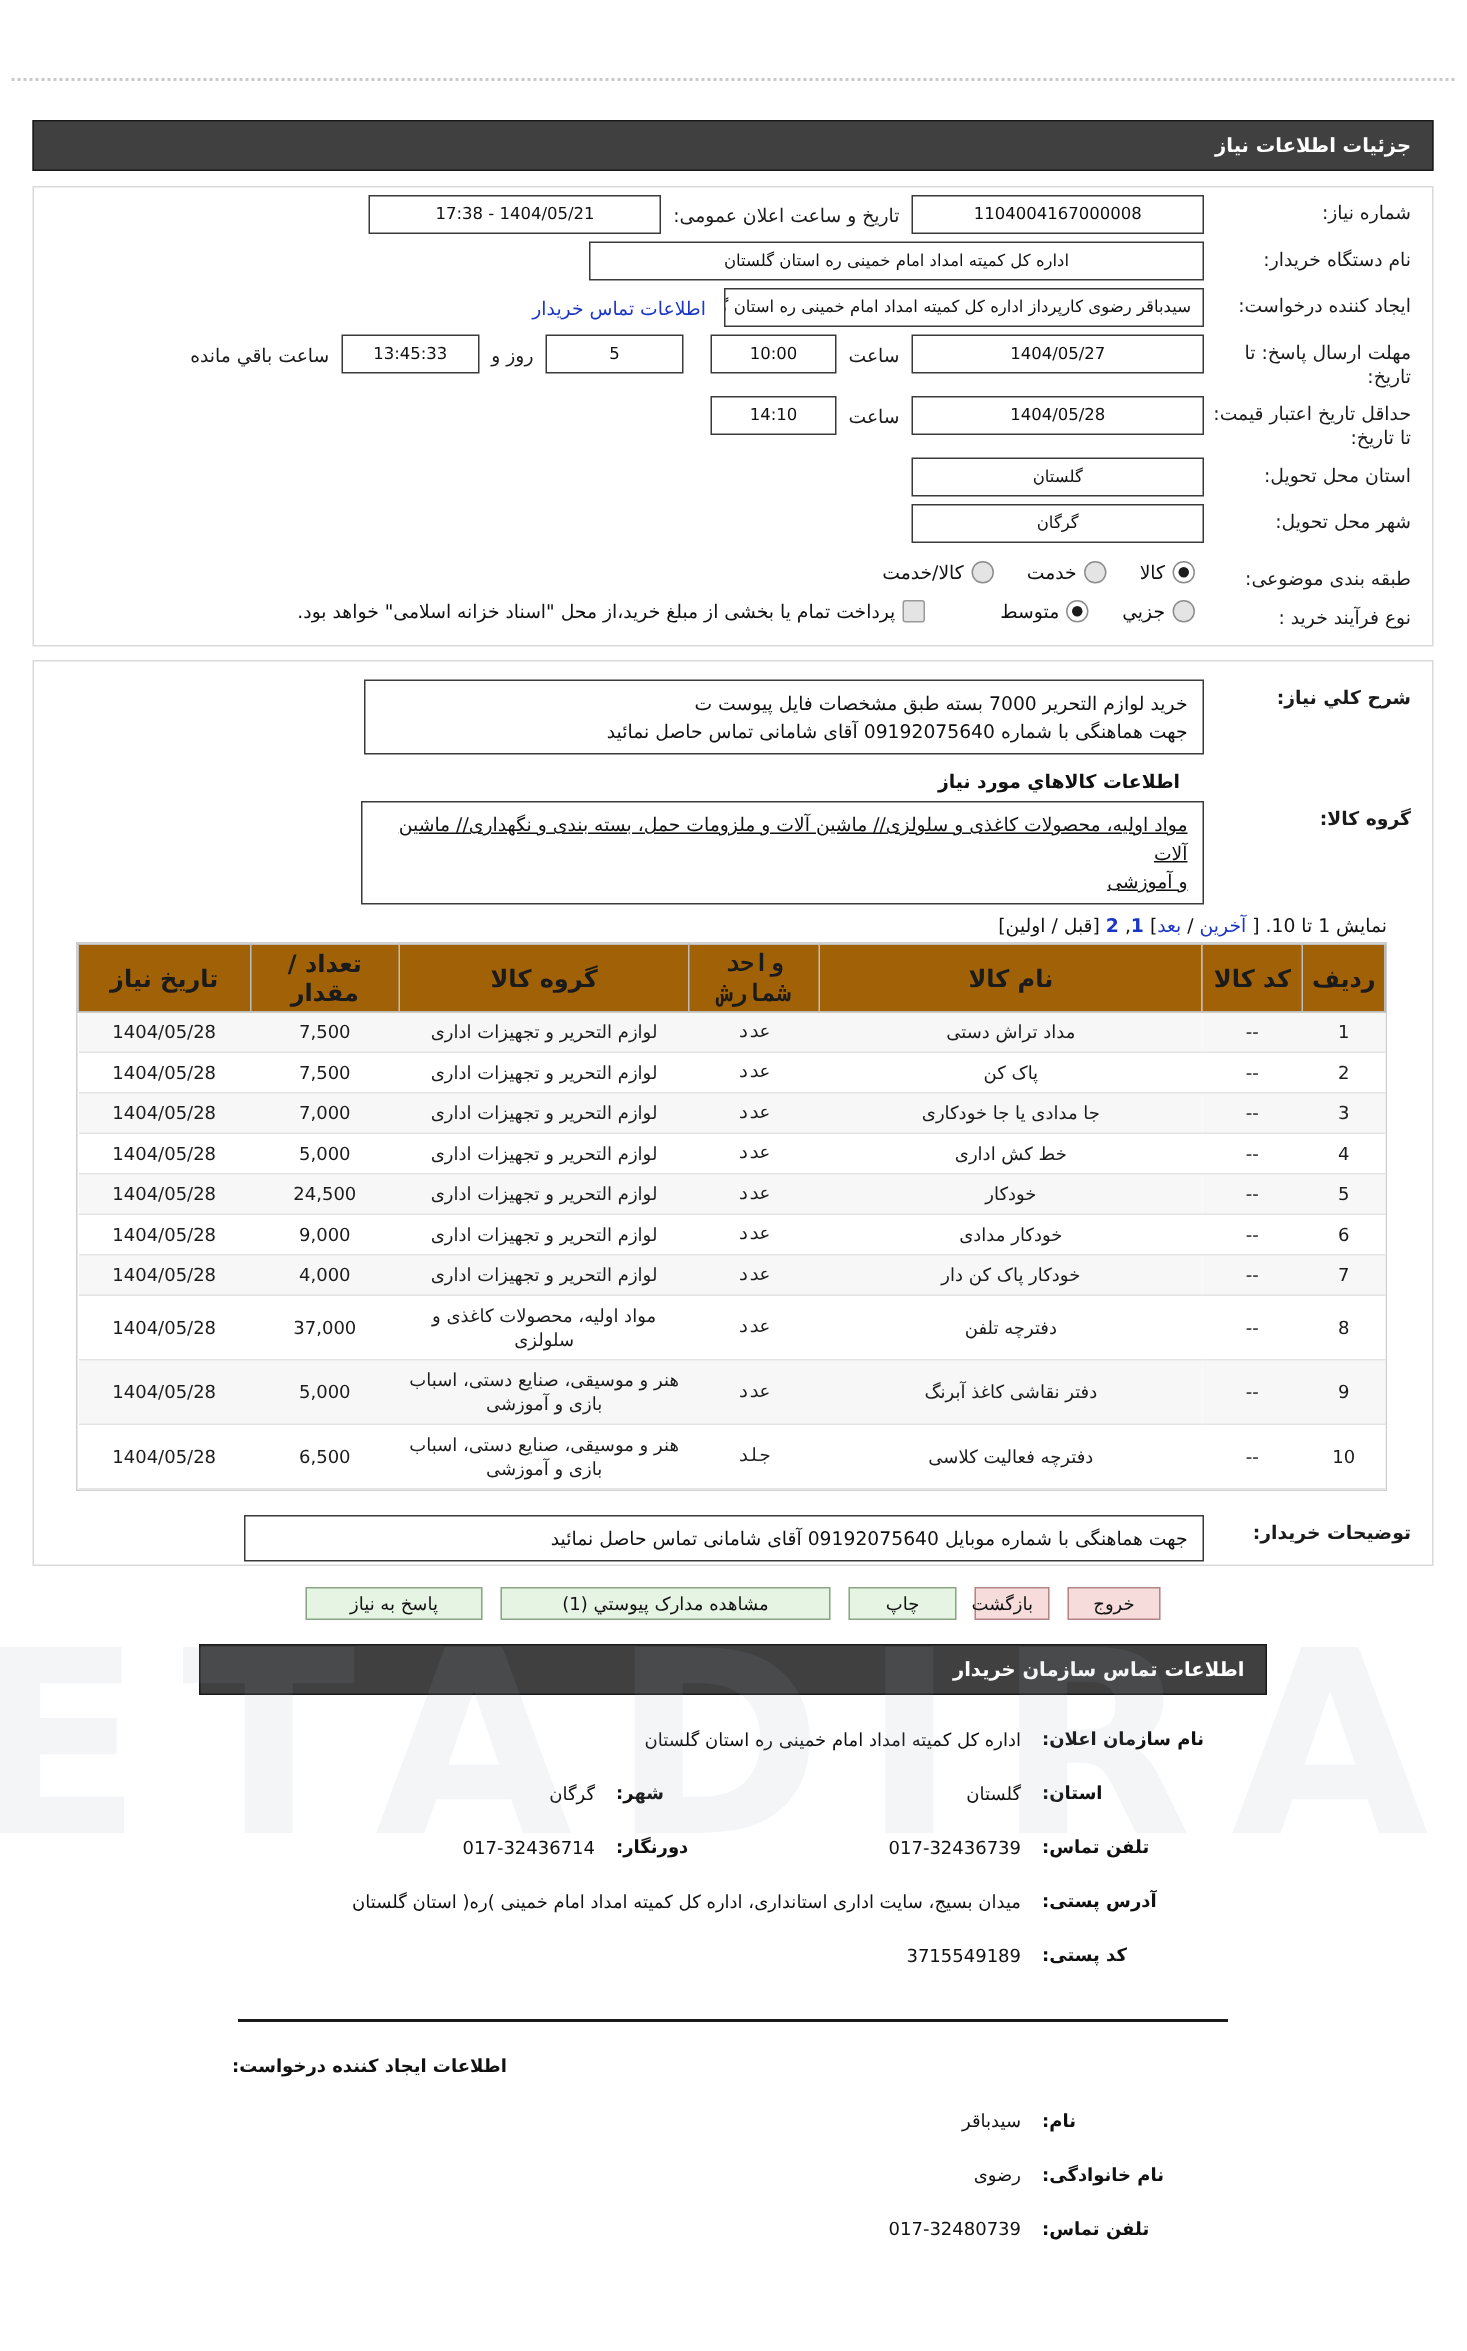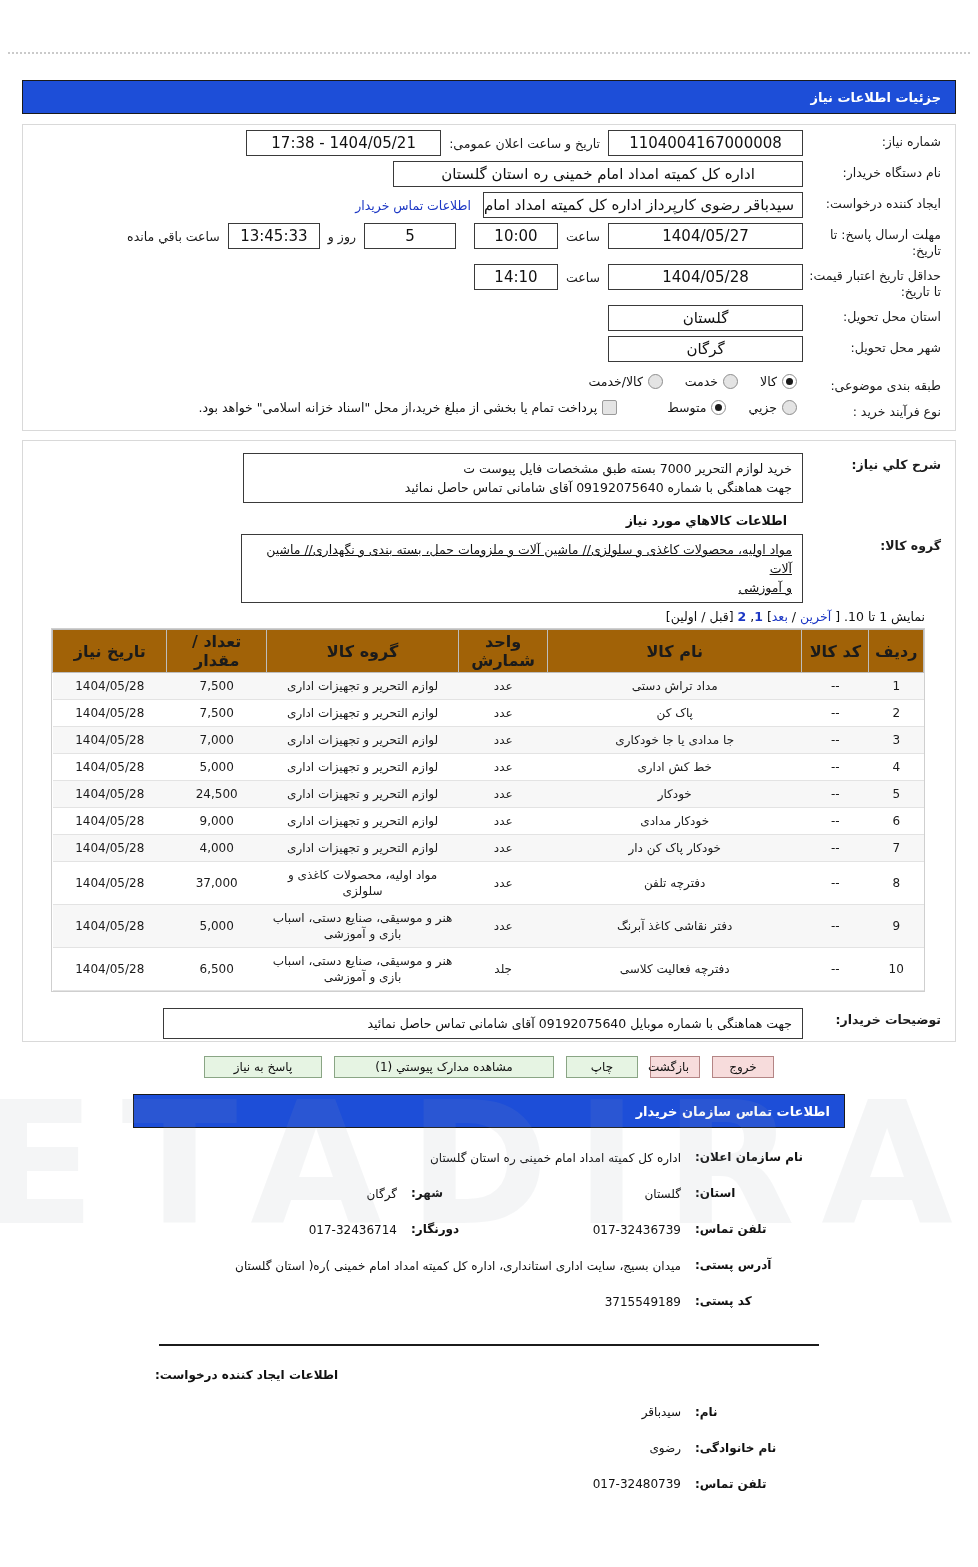--- a/index.html
+++ b/index.html
@@ -12,21 +12,21 @@
     color:#111;
     direction:rtl;
   }
   .page{width:978px;position:relative;overflow:hidden;}
 
   
   .top-rule{height:1px;margin:52px 8px 0 8px;border-top:2px dotted #b9b9b9;opacity:.75;}
 
   
   .section-bar{
-    background:#1d4ed8;
+    background:#404040;
     border:1px solid #1a1a1a;
     color:#ffffff;
     height:34px;
     line-height:34px;
     padding:0 14px;
     font-size:13px;
     font-weight:bold;
     text-align:right;
     box-sizing:border-box;
   }
@@ -62,21 +62,21 @@
   }
   .fvalue{flex:1 1 auto;display:flex;flex-direction:row;align-items:center;justify-content:flex-start;}
 
   
   .box{
     border:1px solid #3a3a3a;
     background:#fff;
     height:26px;
     line-height:24px;
     padding:0 8px;
-    font-size:15px;
+    font-size:11px;
     text-align:center;
     box-sizing:border-box;
     color:#111;
     white-space:nowrap;
     overflow:hidden;
   }
   .box.w-need{width:195px;}
   .box.w-dept{width:410px;}
   .box.w-creator{width:320px;}
   .box.w-date{width:195px;}
@@ -149,21 +149,21 @@
     padding:5px 4px;
     text-align:center;
     color:#1b1b1b;
     line-height:16px;
   }
   table.items tr.odd td{background:#f7f7f7;}
   table.items tr.even td{background:#ffffff;}
   .c-radif{width:46px;}
   .c-code{width:62px;}
   .c-name{width:270px;}
-  .c-unit{width:82px;}
+  .c-unit{width:82px;font-family:Liberation Mono, monospace;}
   .c-group{width:200px;}
   .c-qty{width:96px;}
   .c-date{width:110px;}
 
   
   .btnbar{display:flex;flex-direction:row;justify-content:center;align-items:center;gap:12px;padding:14px 0 16px 0;}
   .btn{
     border:1px solid #6f6f6f;
     font-size:12px;
     height:22px;

